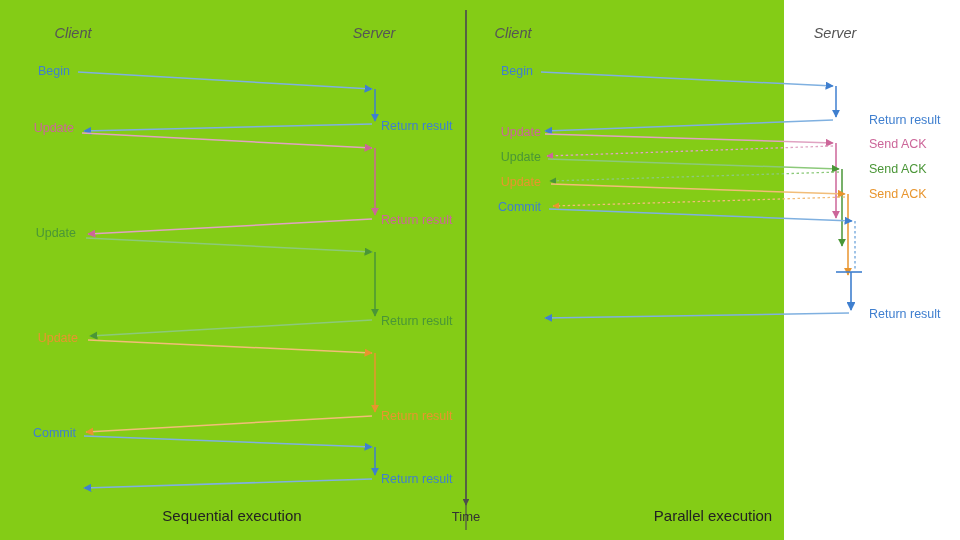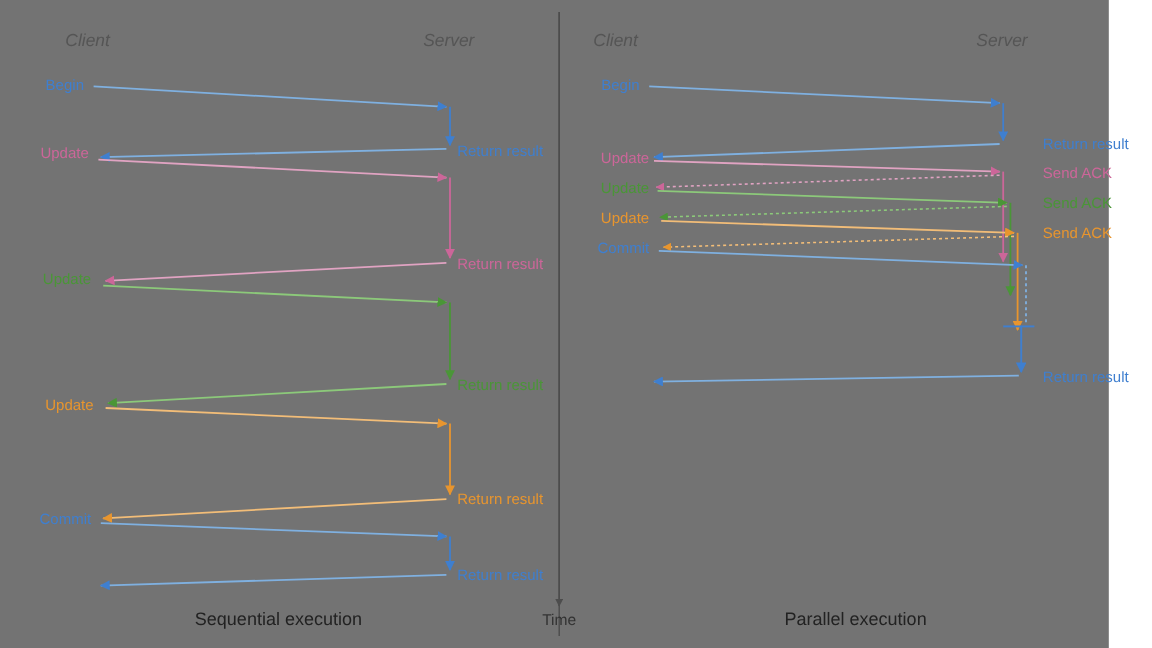--- a/index.html
+++ b/index.html
@@ -1,17 +1,17 @@
 <!DOCTYPE html>
 <html><head>
 <meta charset="utf-8">
 <style>
   html,body{margin:0;padding:0;background:#ffffff;}
   body{width:960px;height:540px;overflow:hidden;font-family:"Liberation Sans",sans-serif;}
-  #stage{position:relative;width:924px;height:540px;background:#737373;}
+  #stage{position:relative;width:784px;height:540px;background:#84cc16;}
   svg#diagram{position:absolute;left:0;top:0;width:960px;height:540px;}
   .lane-head{font-style:italic;font-size:14.5px;fill:#555555;}
   .msg-label{font-size:12.5px;}
   .caption{font-size:15px;fill:#222222;}
   .axis-label{font-size:13px;fill:#333333;}
   text{font-family:"Liberation Sans",sans-serif;}
 </style>
 </head>
 <body>
 

